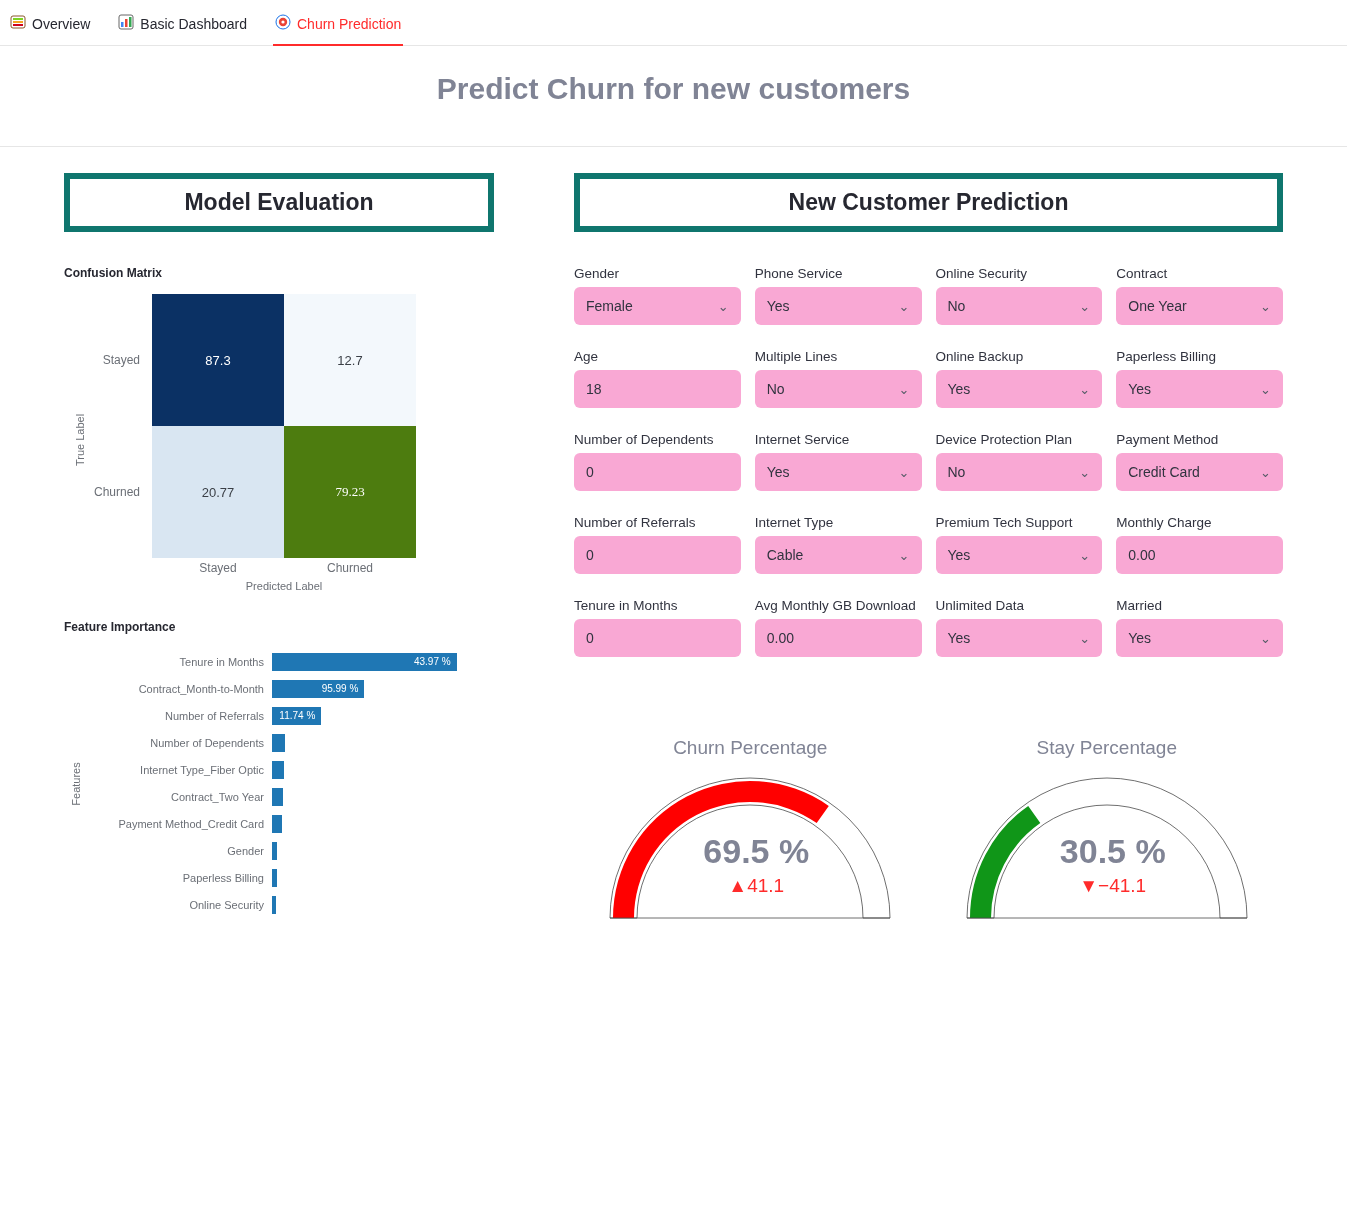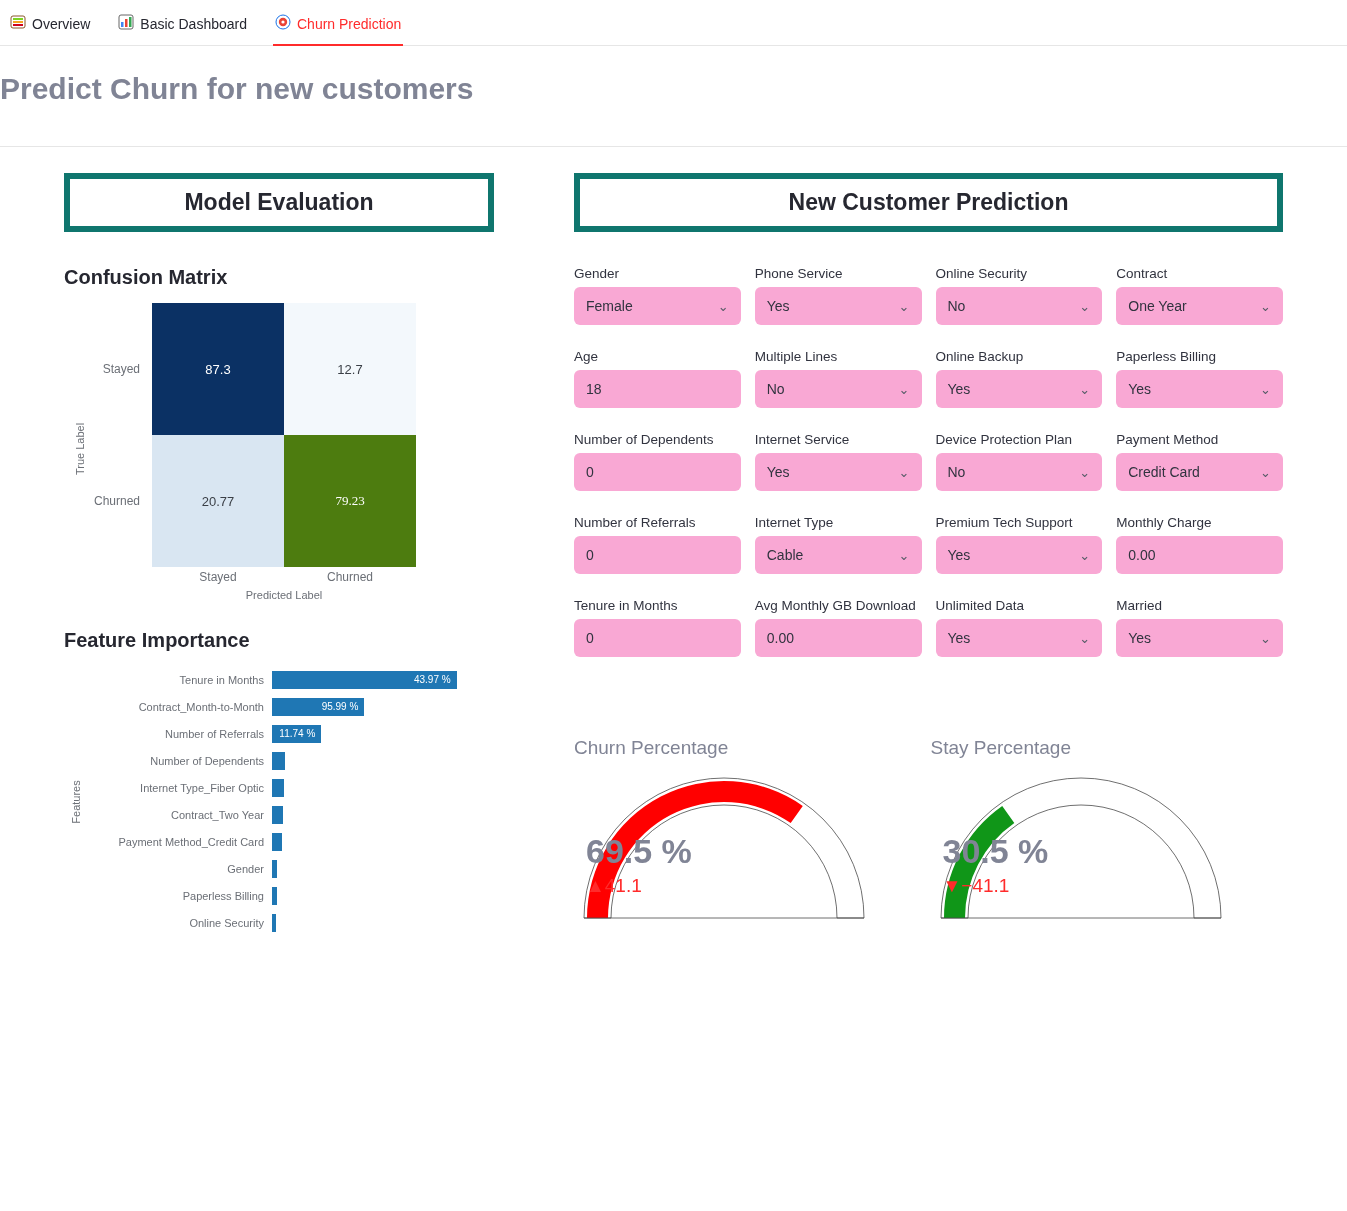--- a/index.html
+++ b/index.html
@@ -32,20 +32,21 @@
     content: "";
     position: absolute;
     left: 0; right: 0; bottom: -1px;
     height: 2px;
     background: #ff2b2b;
   }
   .tab svg { width: 16px; height: 16px; }
 
   
   .page-title {
+    text-align: center;
     color: #808495;
     font-size: 30px;
     font-weight: 700;
     padding: 26px 0 40px 0;
     border-bottom: 1px solid #e6e6e6;
   }
 
   
   .content {
     display: grid;
@@ -58,21 +59,21 @@
     border: 6px solid #0f766e;
     border-radius: 0;
     text-align: center;
     padding: 10px 0;
     font-size: 23px;
     font-weight: 700;
     margin-bottom: 34px;
   }
 
   h4.sub {
-    font-size: 20px;
+    font-size: 12px;
     font-weight: 700;
     margin-bottom: 14px;
   }
 
   
   .cm-wrap { position: relative; margin-left: 18px; margin-bottom: 28px; }
   .cm-ylabel {
     position: absolute;
     left: -28px; top: 140px;
     transform: rotate(-90deg);
@@ -132,21 +133,21 @@
     font-size: 14px;
     color: #31333f;
     display:flex; align-items:center; justify-content:space-between;
     cursor: pointer;
   }
   .input[data-kind="text"] { cursor: text; }
   .chev { font-size: 13px; color:#555b66; }
 
   
   .gauges { display:grid; grid-template-columns: 1fr 1fr; gap: 4px; }
-  .gauge { position: relative; text-align:left; }
+  .gauge { position: relative; text-align:center; }
   .gauge-title { color:#808495; font-size: 19px; margin-bottom: 4px; }
   .gauge-svg { width: 300px; height: 160px; }
   .gauge-center { position:absolute; left:12px; right:0; top:95px; }
   .gauge-val { font-size: 34px; color:#808495; font-weight:700; }
   .gauge-delta { font-size: 19px; color: #ff2b2b; margin-top:4px; }
 </style>
 </head>
 <body>
 
 <div class="tab-bar">

